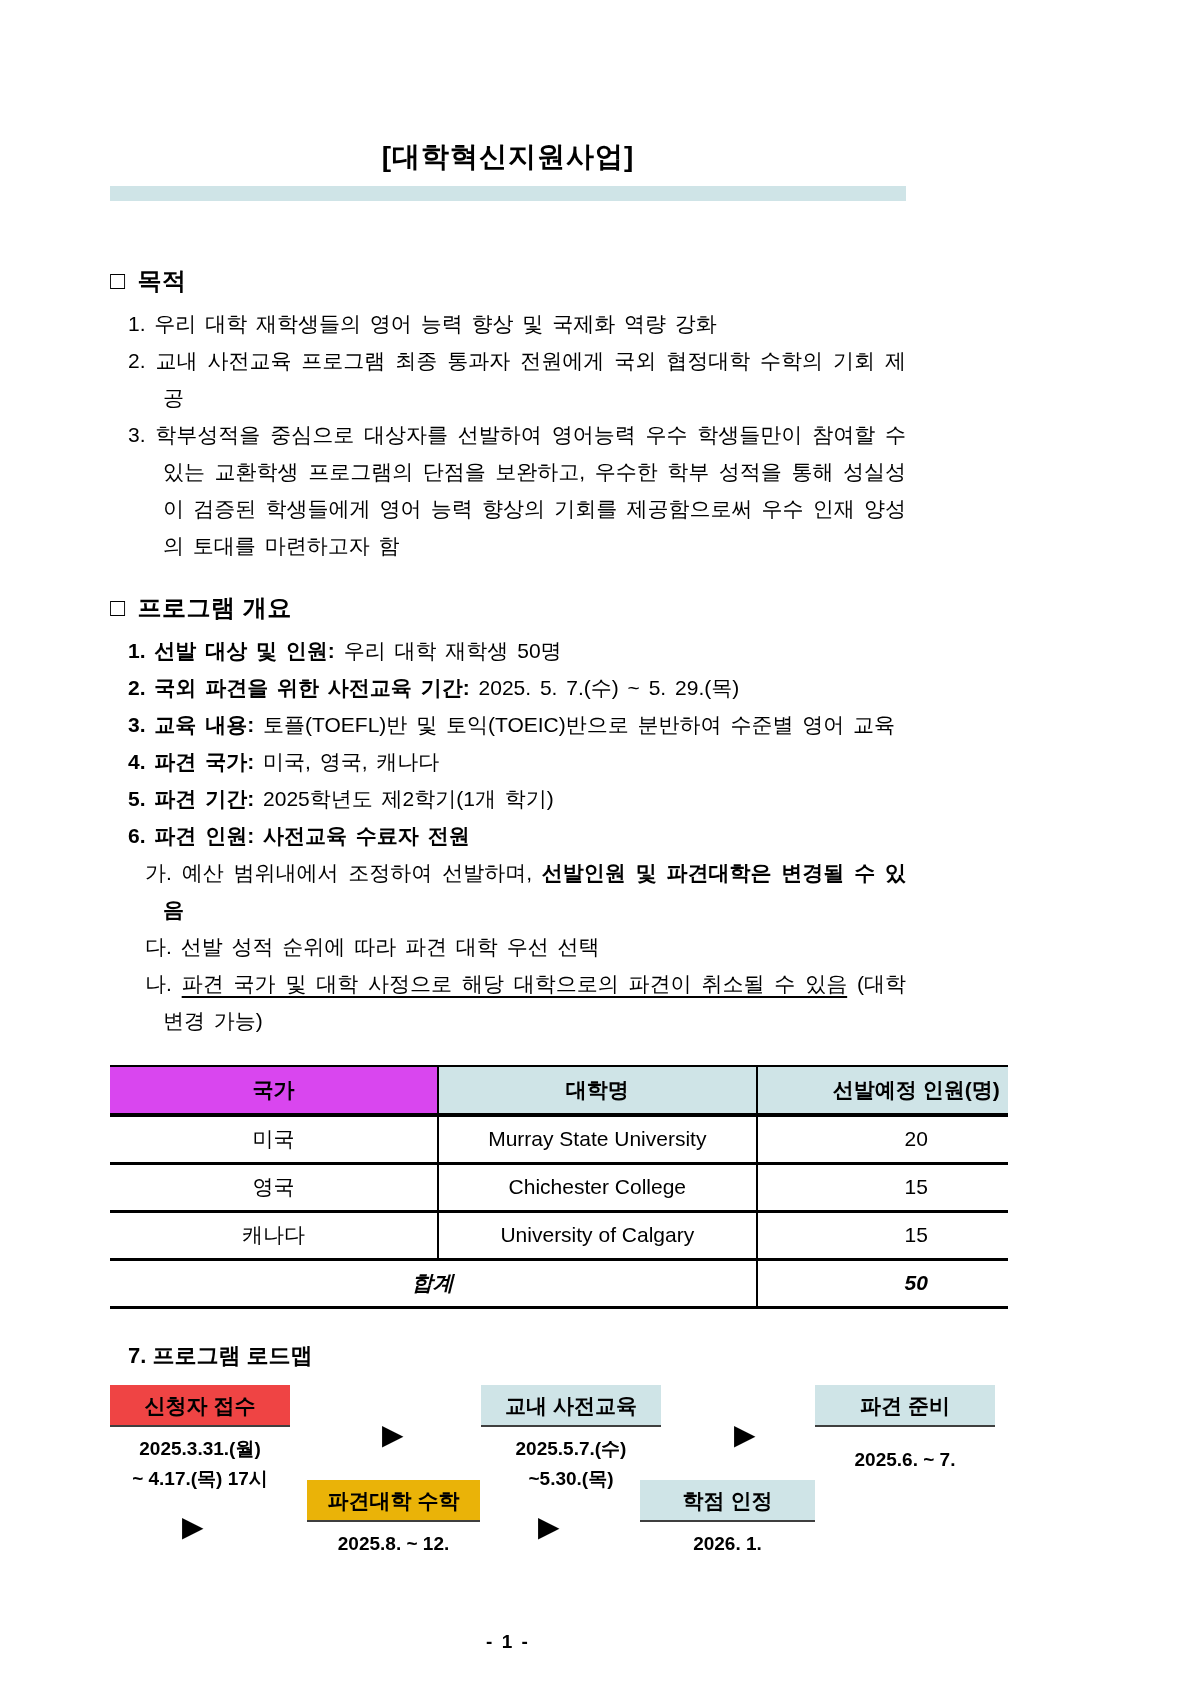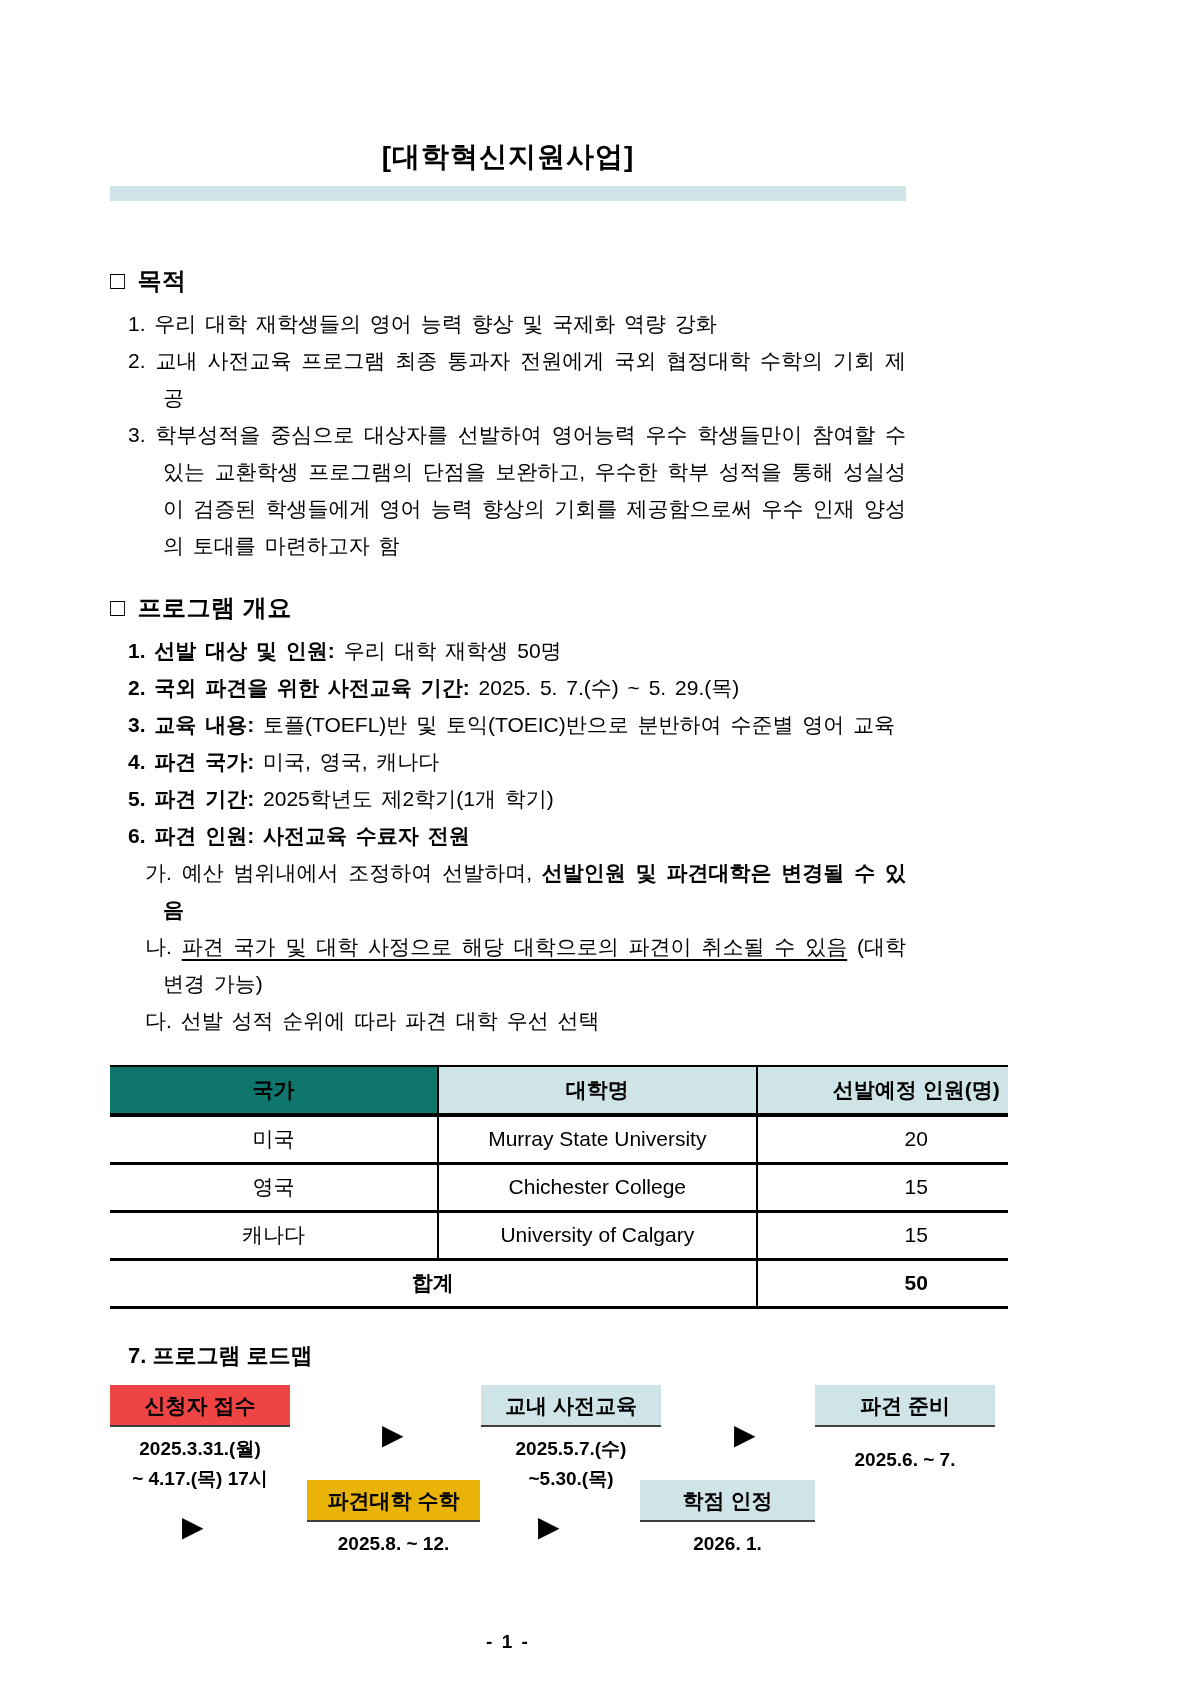--- a/index.html
+++ b/index.html
@@ -57,21 +57,21 @@
     vertical-align: middle;
     font-size: 21px;
   }
   table.quota thead th {
     height: 49px;
     font-weight: bold;
     border-bottom: 4px solid #000;
   }
   table.quota tbody td { height: 48px; border-bottom: 3px solid #000; font-weight: normal; }
   table.quota .vline { border-right: 2px solid #000; }
-  table.quota tfoot td { height: 48px; border-bottom: 3px solid #000; font-weight: bold; }
+  table.quota tfoot td { height: 48px; border-bottom: 3px solid #000; font-weight: bold; font-style: italic; }
   .col1 { width: 34%; } .col2 { width: 33%; } .col3 { width: 33%; }
 
   
   .roadmap-head { font-size: 22px; font-weight: bold; margin-top: 32px; padding-left: 18px; }
   .roadmap { position: relative; height: 198px; margin-top: 14px; }
   .rm-step { position: absolute; }
   .rm-box {
     height: 42px;
     line-height: 42px;
     text-align: center;
@@ -109,28 +109,28 @@
       <span class="bullet">□</span><span>프로그램 개요</span>
     </div>
     <div class="list">
       <div class="num-item"><b class="lbl">1. 선발 대상 및 인원:</b><span> 우리 대학 재학생 50명</span></div>
       <div class="num-item"><b class="lbl">2. 국외 파견을 위한 사전교육 기간:</b><span> 2025. 5. 7.(수) ~ 5. 29.(목)</span></div>
       <div class="num-item"><b class="lbl">3. 교육 내용:</b><span> 토플(TOEFL)반 및 토익(TOEIC)반으로 분반하여 수준별 영어 교육</span></div>
       <div class="num-item"><b class="lbl">4. 파견 국가:</b><span> 미국, 영국, 캐나다</span></div>
       <div class="num-item"><b class="lbl">5. 파견 기간:</b><span> 2025학년도 제2학기(1개 학기)</span></div>
       <div class="num-item"><b class="lbl">6. 파견 인원:</b><b class="lbl"> 사전교육 수료자 전원</b></div>
       <div class="sub-item"><span>가. 예산 범위내에서 조정하여 선발하며, </span><b>선발인원 및 파견대학은 변경될 수 있음</b></div>
+      <div class="sub-item">다. 선발 성적 순위에 따라 파견 대학 우선 선택</div>
       <div class="sub-item"><span>나. </span><span class="u">파견 국가 및 대학 사정으로 해당 대학으로의 파견이 취소될 수 있음</span><span> (대학 변경 가능)</span></div>
-      <div class="sub-item">다. 선발 성적 순위에 따라 파견 대학 우선 선택</div>
     </div>
 
     <table class="quota">
       <thead>
         <tr>
-          <th class="col1 vline accent" style="background-color: #0f766e;">국가</th>
+          <th class="col1 vline accent" style="background-color: #d946ef;">국가</th>
           <th class="col2 vline accent" style="background-color: rgb(207, 228, 231);">대학명</th>
           <th class="col3 accent" style="background-color: rgb(207, 228, 231);">선발예정 인원(명)</th>
         </tr>
       </thead>
       <tbody>
         <tr>
           <td class="vline">미국</td>
           <td class="vline">Murray State University</td>
           <td>20</td>
         </tr>

